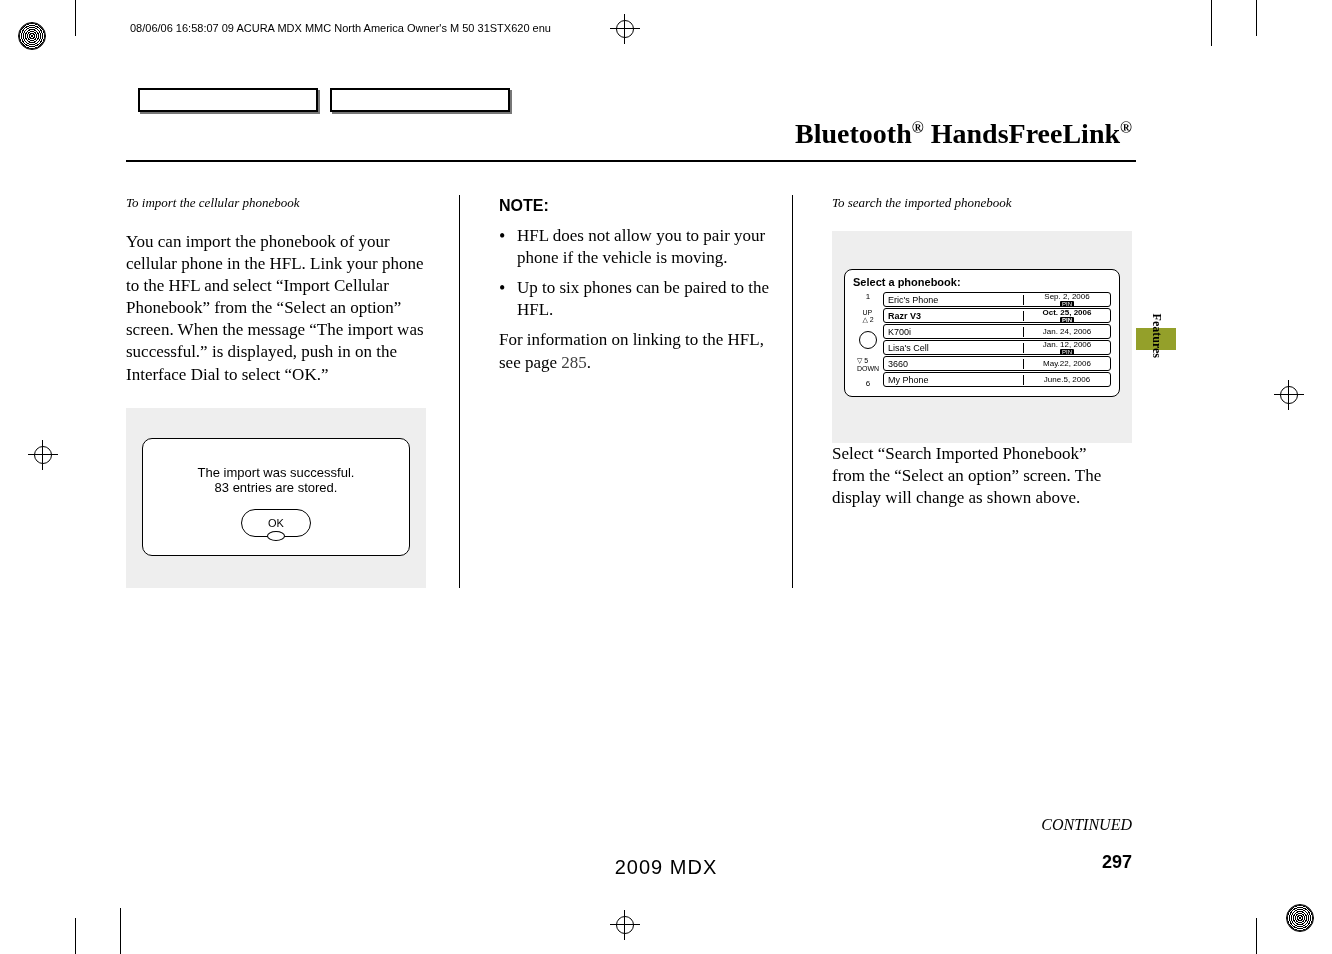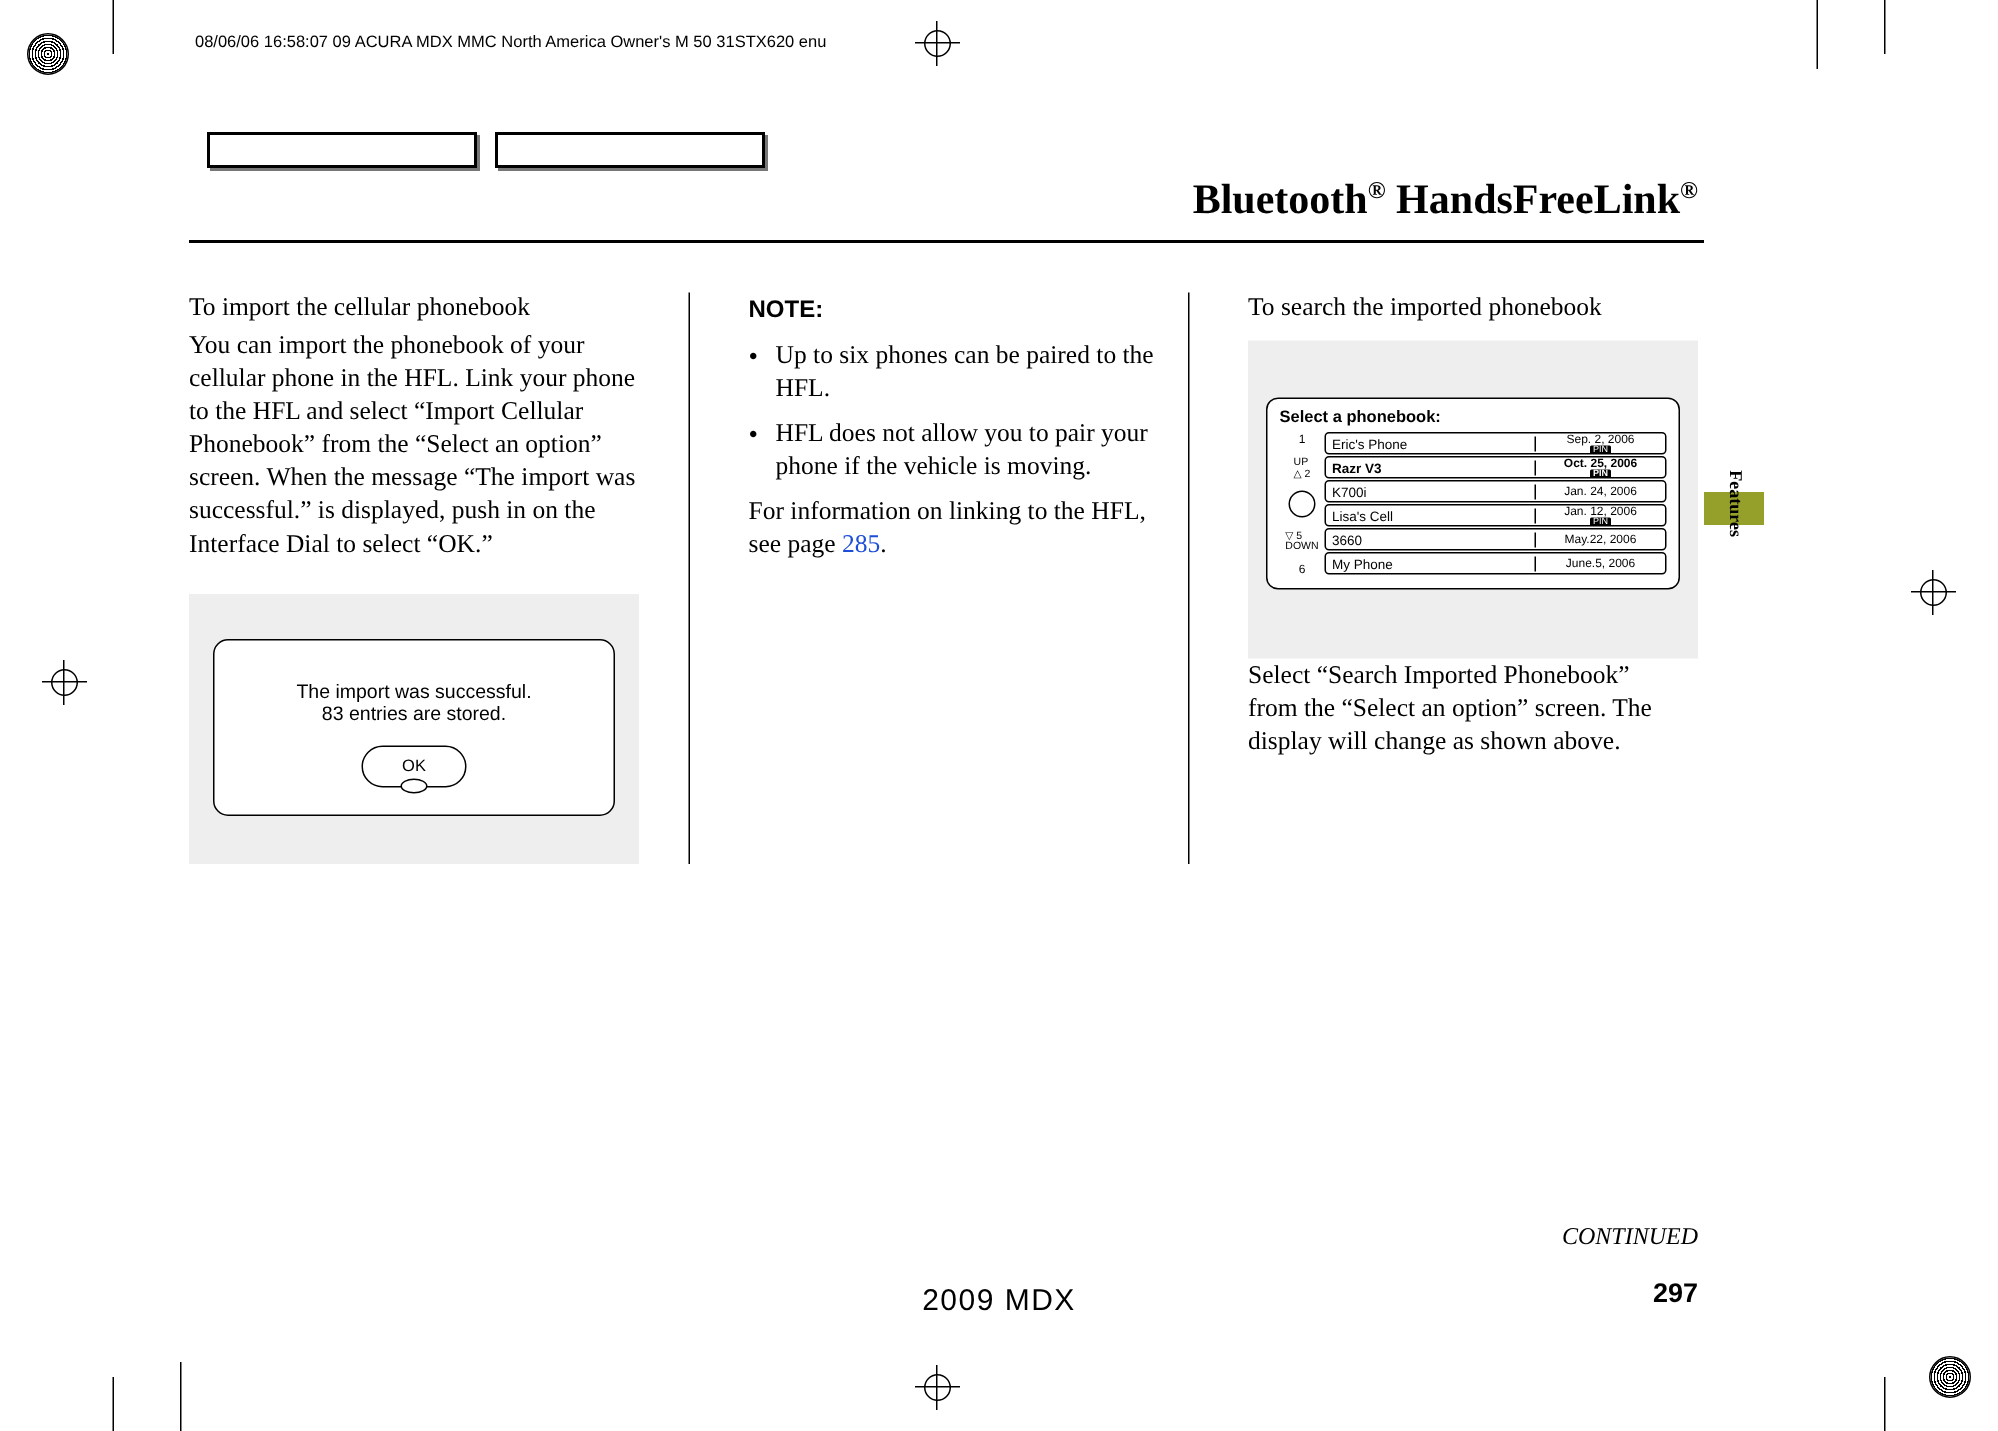--- a/index.html
+++ b/index.html
@@ -12,29 +12,29 @@
     
     .page-title { position: absolute; top: 118px; right: 200px; font-size: 28px; font-weight: bold; font-family: Georgia, serif; }
     .reg { font-size: 16px; vertical-align: super; }
     
     .main-rule { position: absolute; top: 160px; left: 126px; width: 1010px; height: 2px; background: #000; }
     
     .columns { position: absolute; top: 195px; left: 126px; width: 1010px; display: flex; }
     .col { width: 333px; padding: 0 22px 0 0; }
     .col + .col { border-left: 1px solid #000; padding-left: 39px; }
     
-    .subhead-italic { font-size: 17px; margin-bottom: 4px; font-family: Georgia, serif; }
+    .subhead-italic { font-style: italic; font-size: 13px; margin-bottom: 20px; font-family: Georgia, serif; }
     .body-text { font-size: 17px; line-height: 1.3; font-family: Georgia, serif; margin-bottom: 8px; }
     .note-head { font-family: Arial, sans-serif; font-weight: bold; font-size: 16px; }
     
     ul { list-style: none; padding-left: 0; margin-bottom: 8px; }
     ul li { position: relative; padding-left: 18px; font-size: 17px; line-height: 1.3; margin-bottom: 8px; font-family: Georgia, serif; }
     ul li::before { content: "•"; position: absolute; left: 0; top: 0; font-size: 18px; }
     
-    .link-num { color: #1d4ed8; }
+    .link-num { color: #404040; }
     
     .screen-box { background: #eeeeee; border: 0; padding: 30px 16px 32px; margin-top: 22px; width: 300px; }
     .screen-inner { background: #fff; border: 1.5px solid #000; border-radius: 10px; padding: 26px 26px 18px; text-align: center; font-family: Arial, sans-serif; font-size: 13px; }
     .ok-btn { margin: 14px auto 0; width: 70px; height: 28px; border: 1.5px solid #000; border-radius: 14px; position: relative; display: flex; align-items: center; justify-content: center; font-size: 11px; }
     .ok-knob { position: absolute; bottom: -5px; left: 50%; transform: translateX(-50%); width: 18px; height: 10px; border: 1.5px solid #000; border-radius: 50%; background: #fff; }
     
     .screen-box2 { background: #eeeeee; padding: 38px 12px 46px; margin-top: 12px; width: 300px; }
     .pb-panel { background: #fff; border: 1.5px solid #000; border-radius: 8px; padding: 6px 8px 8px; font-family: Arial, sans-serif; font-size: 10px; }
     .pb-title { font-weight: bold; font-size: 11px; margin-bottom: 4px; }
     .pb-rows { display: flex; }
@@ -119,22 +119,22 @@
         </div>
       </div>
     </div>
   </div>
 
   <div class="col">
     <div class="body-text">
       <span class="note-head">NOTE:</span>
     </div>
     <ul>
+      <li>HFL does not allow you to pair your phone if the vehicle is moving.</li>
       <li>Up to six phones can be paired to the HFL.</li>
-      <li>HFL does not allow you to pair your phone if the vehicle is moving.</li>
     </ul>
     <div class="body-text">
       <span>For information on linking to the HFL, see page </span><span class="link-num">285</span><span>.</span>
     </div>
   </div>
 
   <div class="col">
     <div class="subhead-italic">To search the imported phonebook</div>
 
     <div class="screen-box2">

